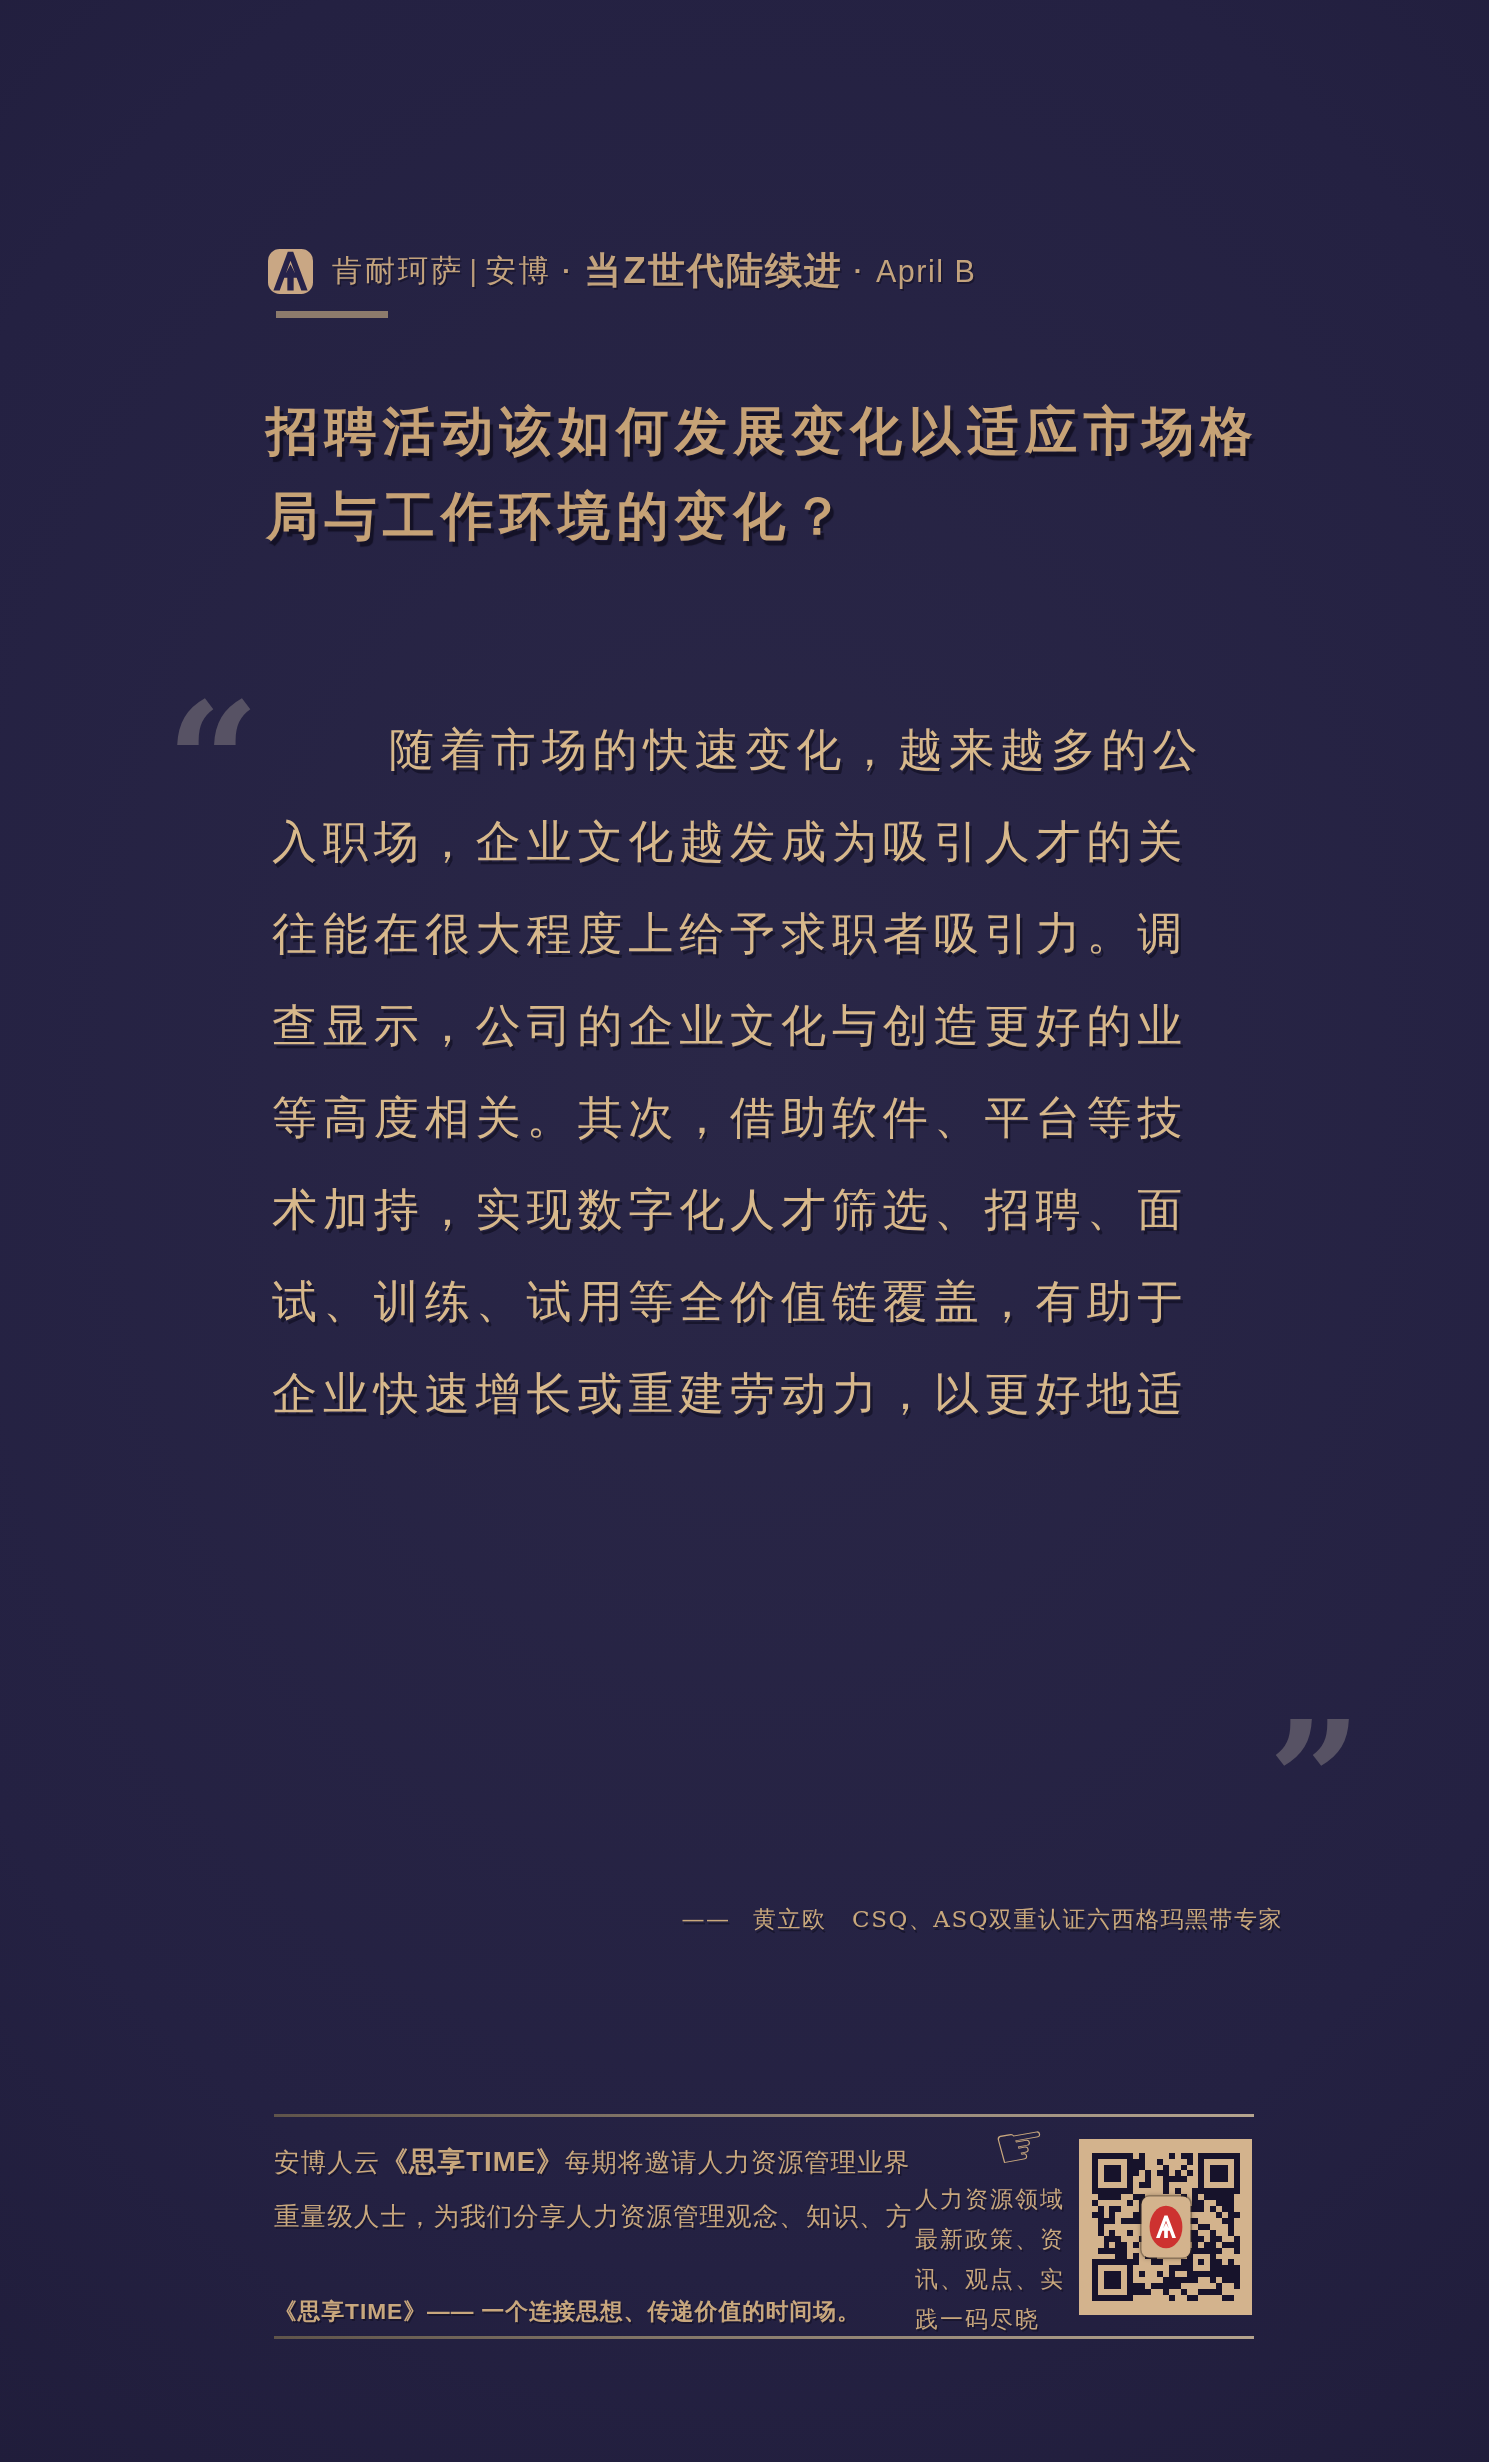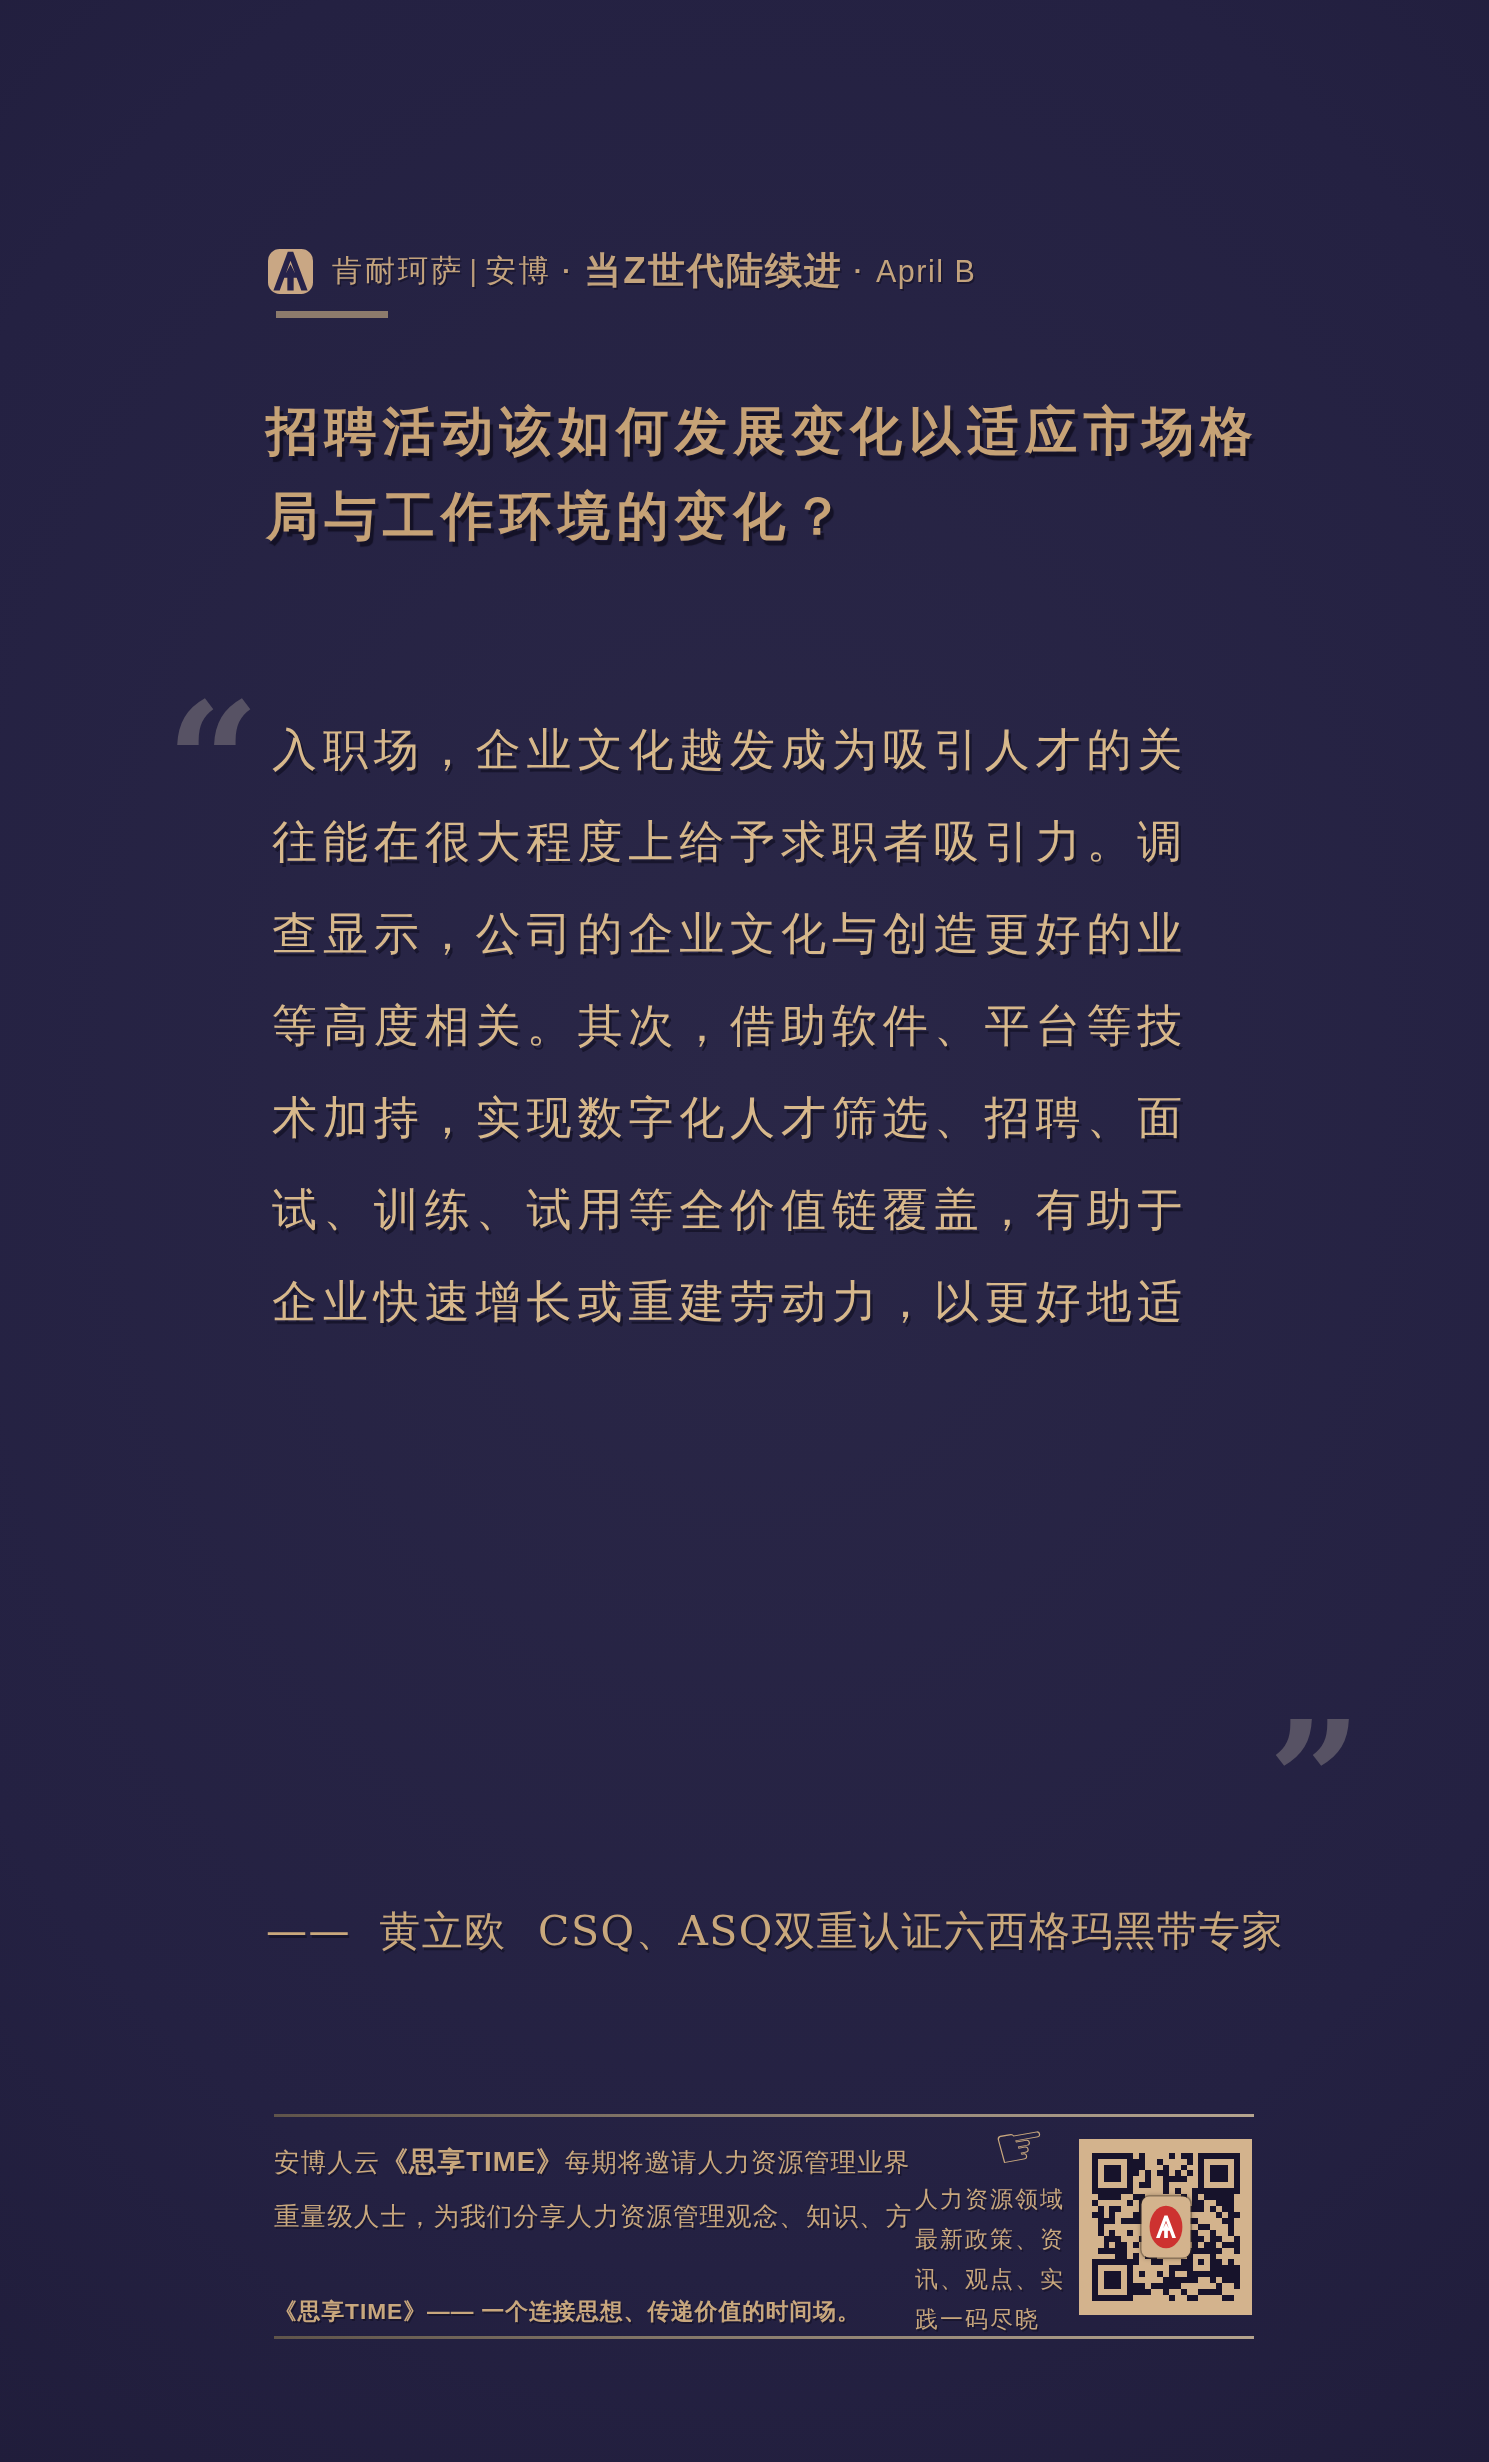--- a/index.html
+++ b/index.html
@@ -30,21 +30,21 @@
   
   .quote-mark{font-family:"DejaVu Serif","Liberation Serif",serif;font-weight:700;
               font-size:163px;line-height:1;color:#575264;}
   .quote-mark.open{left:166px;top:680px;}
   .quote-mark.close{left:1268px;top:1699px;}
   .quote{left:272px;top:704px;width:987px;}
   .qline{font-family:"DejaVu Serif","Liberation Serif",serif;font-size:45px;line-height:92px;
          letter-spacing:5.9px;color:#d7b88b;text-shadow:2.5px 3.9px 0.5px rgba(5,4,15,.45);white-space:nowrap;}
   .qline.indent{padding-left:117px;}
   .attribution{left:266px;top:1904px;width:1017px;text-align:right;
-               font-family:"DejaVu Serif","Liberation Serif",serif;font-size:41px;letter-spacing:1.5px;
+               font-family:"DejaVu Serif","Liberation Serif",serif;font-size:23px;letter-spacing:1.5px;
                color:#c9a87c;text-shadow:1.5px 2.5px 0.5px rgba(5,4,15,.4);white-space:nowrap;}
   .attribution .attr-name{margin:0 16.7px 0 13.8px;}
 
   
   .divider{left:274px;width:980px;height:3.4px;
            background:linear-gradient(90deg,#5f544b,#877a6c 45%,#a39482 78%,#b5a48e);}
   .divider.top{top:2114px;}
   .divider.bottom{top:2336px;}
   .about{left:274px;top:2135px;width:689px;color:#c8a77d;font-size:25.6px;line-height:54px;
          letter-spacing:1px;text-shadow:1.5px 2px 0 rgba(5,4,15,.35);}
@@ -92,20 +92,21 @@
   </header>
   <div class="abs brand-underline"></div>
 
   <h1 class="abs title">
     <div>招聘活动该如何发展变化以适应市场格</div>
     <div>局与工作环境的变化？</div>
   </h1>
 
   <div class="abs quote-mark open">“</div>
   <div class="abs quote">
+    <div class="qline indent">随着市场的快速变化，越来越多的公</div>
     <div class="qline">入职场，企业文化越发成为吸引人才的关</div>
     <div class="qline">往能在很大程度上给予求职者吸引力。调</div>
     <div class="qline">查显示，公司的企业文化与创造更好的业</div>
     <div class="qline">等高度相关。其次，借助软件、平台等技</div>
     <div class="qline">术加持，实现数字化人才筛选、招聘、面</div>
     <div class="qline">试、训练、试用等全价值链覆盖，有助于</div>
     <div class="qline">企业快速增长或重建劳动力，以更好地适</div>
   </div>
   <div class="abs quote-mark close">”</div>
 

